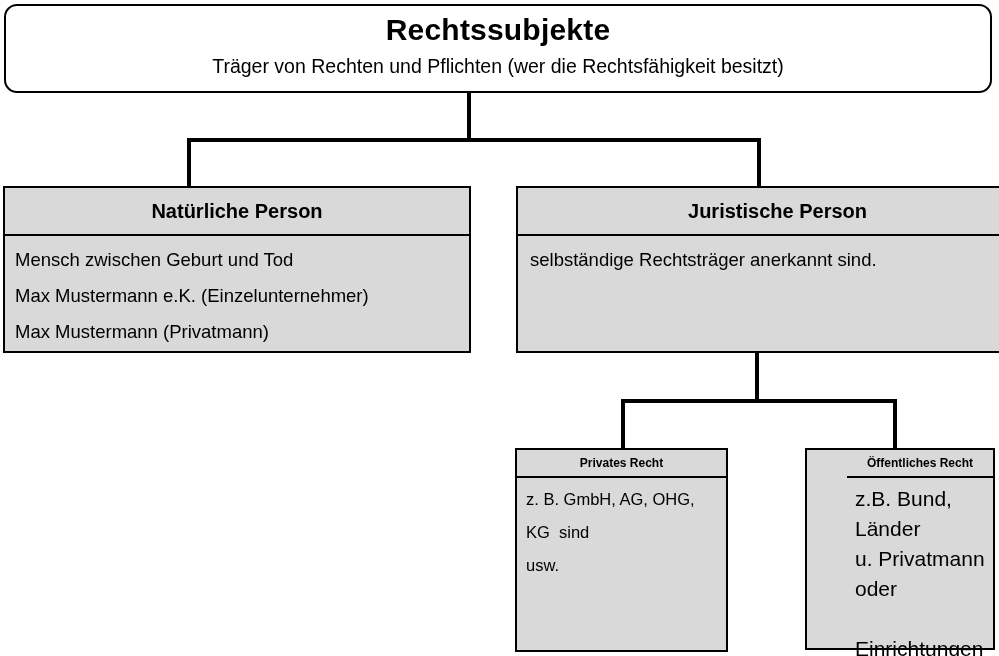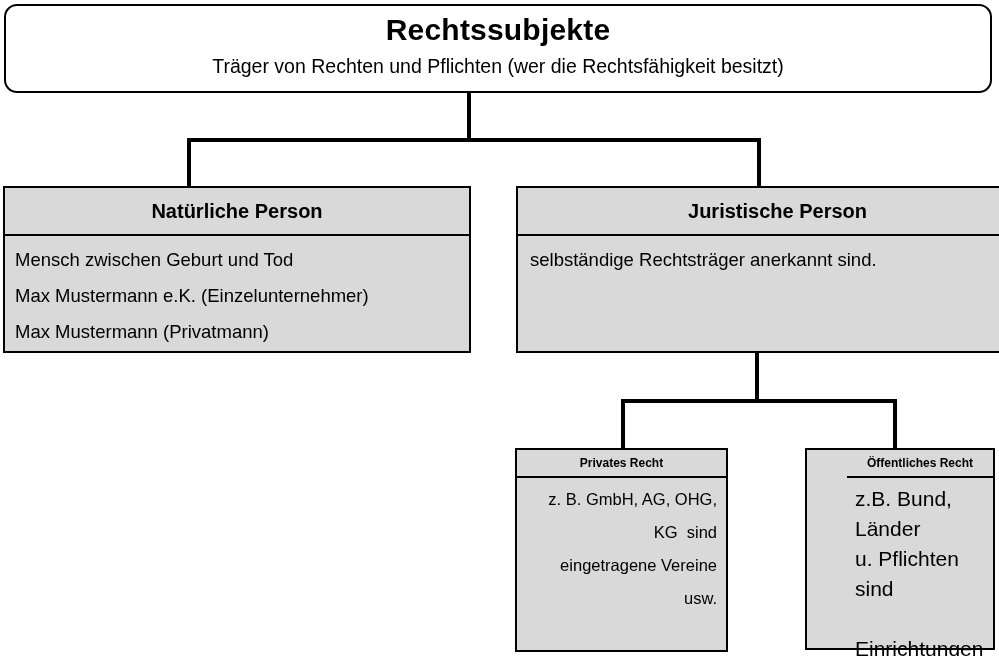--- a/index.html
+++ b/index.html
@@ -68,21 +68,20 @@
   }
   .node-natuerliche .node-body p { line-height: 36px; }
   .node-juristische .node-body {
     padding: 8px 12px 0 12px;
     font-size: 18.5px;
   }
   .node-juristische .node-body p { line-height: 32px; }
   .node-privates .node-body {
     padding: 5px 9px 0 9px;
     font-size: 16.5px;
-    text-align: right;
   }
   .node-privates .node-body p { line-height: 33px; }
   .node-oeffentliches .node-body {
     padding: 6px 8px 0 8px;
     font-size: 21px;
   }
   .node-oeffentliches .node-body p { line-height: 30px; }
   .line {
     position: absolute;
     background: var(--connector, #000000);
@@ -122,29 +121,28 @@
   <div class="line" style="left:755px; top:351px; width:4px; height:50px;"></div>
   <div class="line" style="left:621px; top:399px; width:276px; height:4px;"></div>
   <div class="line" style="left:621px; top:399px; width:4px; height:51px;"></div>
   <div class="line" style="left:893px; top:399px; width:4px; height:51px;"></div>
 
   <div class="box node lv3 node-privates" style="left:515px; top:448px; width:213px; height:204px;">
     <div class="node-header">Privates Recht</div>
     <div class="node-body">
       <p>z. B. GmbH, AG, OHG,</p>
       <p>KG  sind</p>
-      <p>eingetragene Vereine</p>
       <p>usw.</p>
     </div>
   </div>
 
   <div class="box node lv3 node-oeffentliches" style="left:805px; top:448px; width:190px; height:202px;padding-left:40px;">
     <div class="node-header">Öffentliches Recht</div>
     <div class="node-body">
       <p>z.B. Bund, Länder</p>
-      <p>u. Pflichten</p>
-      <p>sind</p>
+      <p>u. Privatmann</p>
+      <p>oder</p>
       <p> Einrichtungen</p>
       <p> für Arbeit</p>
     </div>
   </div>
 
 </div>
 
 </body></html>

